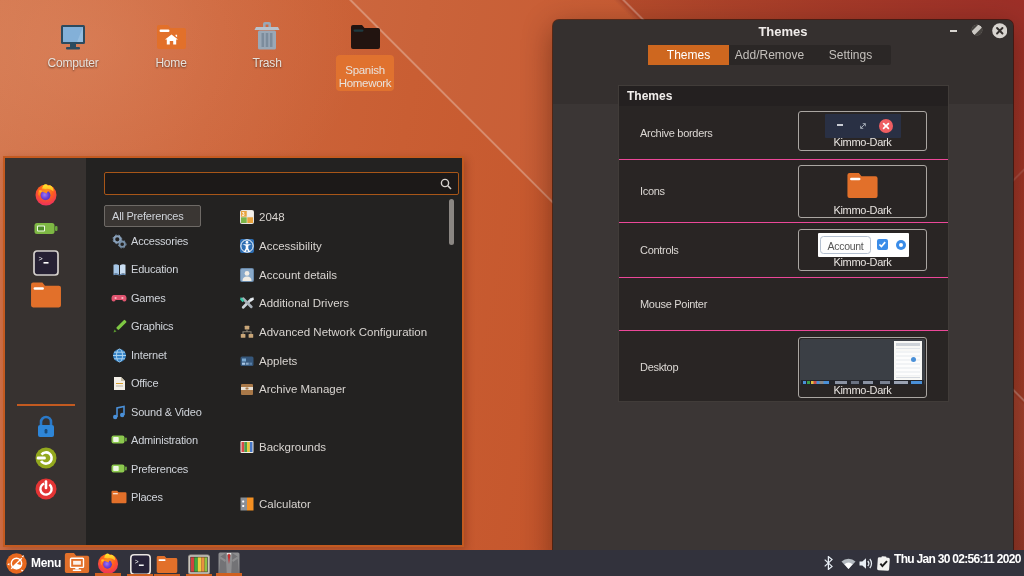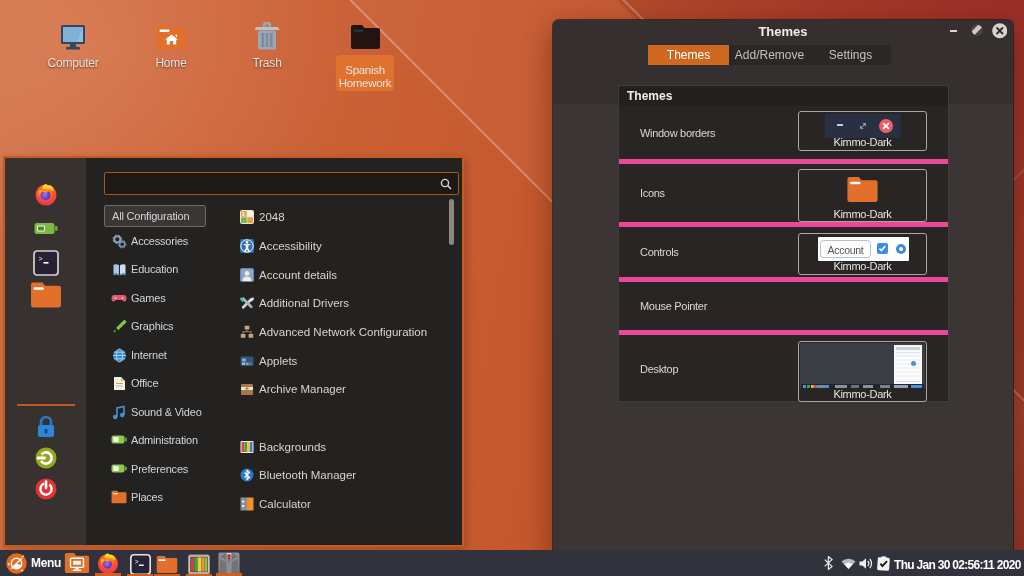--- a/index.html
+++ b/index.html
@@ -29,21 +29,21 @@
 #side .si{position:absolute;left:50%;transform:translate(-50%,-50%)}
 
 #tw{position:absolute;left:553px;top:20px;width:460px;height:548px;background:#3b3635;border-radius:6px 6px 0 0;box-shadow:0 0 0 1px rgba(22,14,10,.6), 0 8px 30px rgba(40,10,5,.45)}
 #thead{position:absolute;left:0;top:0;right:0;height:84px;background:#35302f;border-radius:6px 6px 0 0}
 #ttl{height:25px;color:#f0ecea;font-weight:bold;font-size:13px;text-align:center;line-height:23px;position:relative}
 #tabs{position:absolute;left:95px;top:25px;width:243px;height:20px;background:#2b2726;display:flex;border-radius:2px}
 #tabs div{flex:1;color:#c4c0bc;font-size:12px;text-align:center;line-height:20px}
 #tabs .on{background:#ce671f;color:#fff}
 #panel{position:absolute;left:65px;top:65px;width:331px;height:317px;background:#292524;border:1px solid #413c39}
 #phead{height:20px;background:#242020;color:#f2eeec;font-weight:bold;font-size:12px;line-height:20px;padding-left:8px}
-.trow{position:relative;border-top:5px solid #ec4899;color:#dcd8d4;font-size:11px;letter-spacing:-0.3px}
+.trow{position:relative;border-top:1px solid #ec4899;color:#dcd8d4;font-size:11px;letter-spacing:-0.3px}
 .trow .lbl{position:absolute;left:21px;top:50%;transform:translateY(-50%)}
 .pbox{position:absolute;right:21px;border:1px solid #aaa6a2;border-radius:3px;color:#e8e4e0;font-size:11px;letter-spacing:-0.3px;text-align:center}
 .pbox .nm{position:absolute;bottom:1px;left:0;right:0}
 
 #bar{position:absolute;left:0;top:550px;width:1024px;height:26px;background:#32323c;display:flex;align-items:center}
 .tbi{width:22px;height:22px;position:absolute;display:flex;align-items:center;justify-content:center}
 .tbi.win:after{content:"";position:absolute;left:-2px;right:-2px;bottom:-2px;height:3px;background:#d06020}
 #clock{position:absolute;color:#fff;font-weight:bold;font-size:12px;letter-spacing:-0.7px}
 .tray{position:absolute;display:flex;align-items:center}
 </style></head><body>
@@ -160,21 +160,21 @@
             <rect x="9.7" y="2.2" width="2.6" height="9" rx="1.2" fill="#fff"></rect>
           </svg></div>
   </div>
   <div id="main">
    <div id="search">
           <svg width="14" height="14" viewBox="0 0 14 14">
             <circle cx="6" cy="6" r="3.6" fill="none" stroke="#d8d4d0" stroke-width="1.4"></circle>
             <path d="M8.8 8.8 L12 12" stroke="#d8d4d0" stroke-width="1.6"></path>
           </svg>
         </div>
-   <div class="cat sel" style="top:47px">All Configuration</div>
+   <div class="cat sel" style="top:47px">All Preferences</div>
    <div class="cat" style="top:72px"><span class="ci">
             <svg width="15" height="15" viewBox="0 0 15 15">
               <circle cx="5.3" cy="5.3" r="3.1" fill="none" stroke="#8aa2bc" stroke-width="2"></circle>
               <circle cx="5.3" cy="5.3" r="4.4" fill="none" stroke="#8aa2bc" stroke-width="1" stroke-dasharray="1.4 2.2"></circle>
               <circle cx="10.2" cy="10.2" r="2.7" fill="none" stroke="#7890a8" stroke-width="1.8"></circle>
               <circle cx="10.2" cy="10.2" r="3.9" fill="none" stroke="#7890a8" stroke-width="1" stroke-dasharray="1.3 2"></circle>
             </svg>
           </span>Accessories</div>
    <div class="cat" style="top:100px"><span class="ci">
             <svg width="15" height="15" viewBox="0 0 15 15">
@@ -299,26 +299,20 @@
           </span>Archive Manager</div>
    <div class="app" style="top:278px"><span class="ai">
             <svg width="14" height="14" viewBox="0 0 14 14">
               <rect x="0.5" y="1" width="13" height="12" rx="1" fill="#f0ede8"></rect>
               <rect x="1.5" y="2" width="2.8" height="10" fill="#d84848"></rect>
               <rect x="4.3" y="2" width="2.8" height="10" fill="#48a048"></rect>
               <rect x="7.1" y="2" width="2.8" height="10" fill="#e8c838"></rect>
               <rect x="9.9" y="2" width="2.6" height="10" fill="#4878c8"></rect>
             </svg>
           </span>Backgrounds</div>
-   <div class="app" style="top:306px"><span class="ai">
-            <svg width="14" height="14" viewBox="0 0 14 14">
-              <circle cx="7" cy="7" r="6.5" fill="#2e78c8"></circle>
-              <path d="M4.5 4.5 L9.5 9.5 L7 11.5 V2.5 L9.5 4.5 L4.5 9.5" fill="none" stroke="#fff" stroke-width="1.1"></path>
-            </svg>
-          </span>Bluetooth Manager</div>
    <div class="app" style="top:335px"><span class="ai">
             <svg width="14" height="14" viewBox="0 0 14 14">
               <rect x="0.5" y="0.5" width="6.5" height="13" fill="#8a8f96"></rect>
               <rect x="7" y="0.5" width="6.5" height="13" fill="#f49022"></rect>
               <rect x="2.2" y="3.5" width="2" height="2" rx="0.4" fill="#fff"></rect>
               <rect x="2.2" y="8" width="2" height="2" rx="0.4" fill="#fff"></rect>
             </svg>
           </span>Calculator</div>
    <div id="sbar"></div>
   </div>
@@ -346,21 +340,21 @@
         </svg>
   </div>
   <div id="tabs">
         <div class="on">Themes</div>
         <div>Add/Remove</div>
         <div>Settings</div>
       </div>
   <div id="panel">
    <div id="phead">Themes</div>
    <div class="trow" style="height:53px;border-top:none">
-          <div class="lbl">Window borders</div>
+          <div class="lbl">Archive borders</div>
     <div class="pbox" style="top:5px;height:40px;width:129px">
      <div style="position:absolute;left:26px;top:2px;width:76px;height:24px;background:#293044;border-radius:1px">
       <span style="position:absolute;left:12px;top:9.5px;width:6px;height:2px;background:#c8ccd4"></span>
       <svg style="position:absolute;left:35px;top:9px" width="6" height="6" viewBox="0 0 7 7">
                 <path d="M0.8 6.2 L6.2 0.8 M3.2 0.8 h3 v3 M0.8 3.2 v3 h3" stroke="#aab2bc" stroke-width="1.1" fill="none"></path>
               </svg>
       <svg style="position:absolute;right:8px;top:5px" width="14" height="14" viewBox="0 0 14 14">
                 <circle cx="7" cy="7" r="7" fill="#ef5e62"></circle>
                 <path d="M4.6 4.6 L9.4 9.4 M9.4 4.6 L4.6 9.4" stroke="#fff" stroke-width="1.7" stroke-linecap="round"></path>
               </svg>
@@ -502,15 +496,15 @@
       </div>
   <div class="tray" style="left:877px;top:6px">
         <svg width="13" height="15" viewBox="0 0 13 15">
           <g transform="rotate(4 6.5 7.5)">
             <rect x="0.5" y="1.5" width="12" height="13" rx="1.5" fill="#f2f2f0"></rect>
             <rect x="4" y="0.4" width="5" height="2.6" rx="0.9" fill="#f2f2f0"></rect>
             <path d="M3.4 7.8 l2.2 2.4 L9.8 4.8" fill="none" stroke="#1a1a1a" stroke-width="1.9"></path>
           </g>
         </svg>
       </div>
-  <div id="clock" style="left:894px;top:8px">Thu Jan 30 02:56:11 2020</div>
+  <div id="clock" style="left:894px;top:2px">Thu Jan 30 02:56:11 2020</div>
  </div>
 </div>
 
 </body></html>

